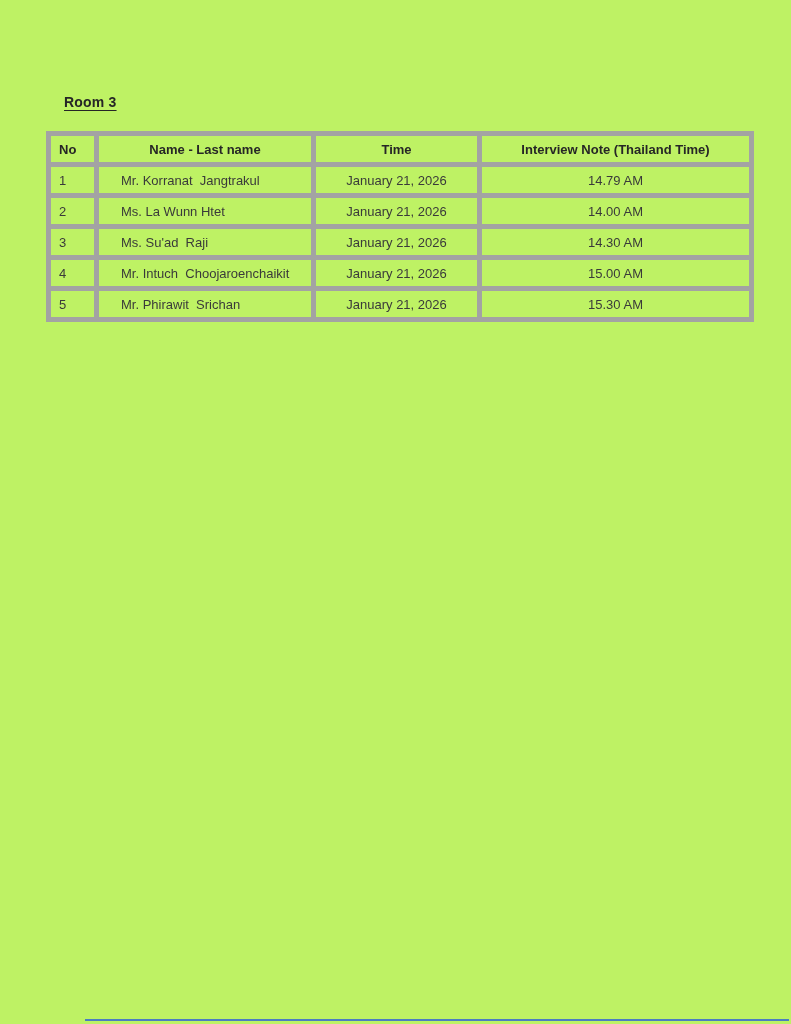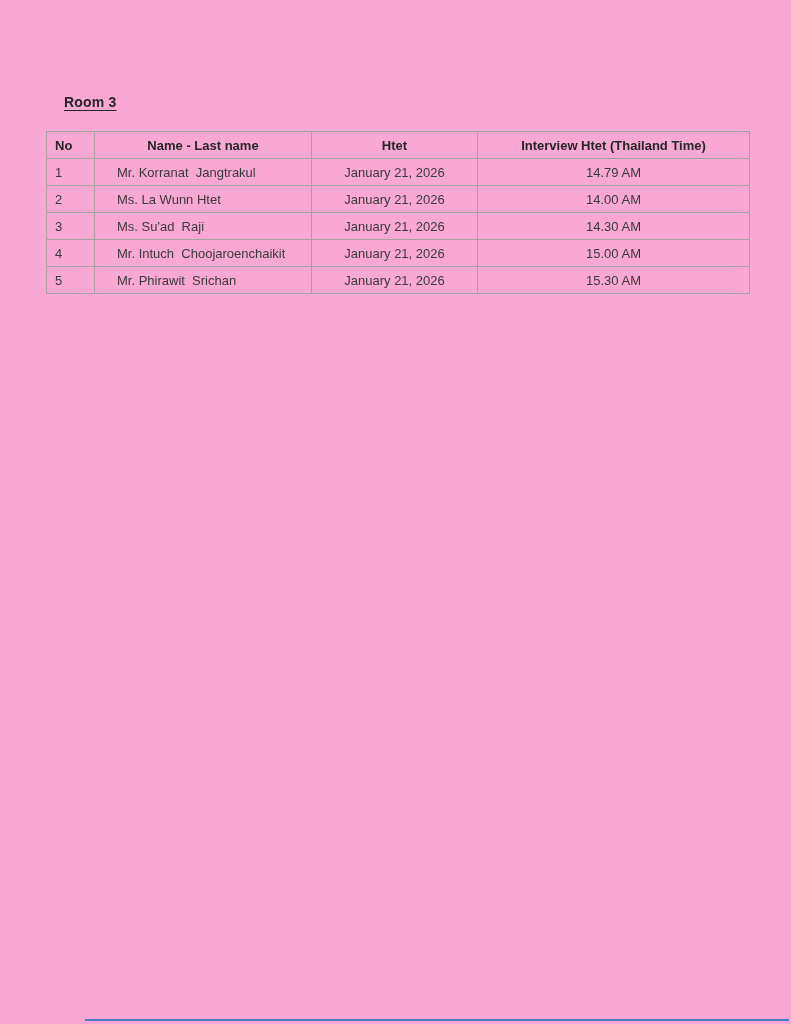--- a/index.html
+++ b/index.html
@@ -4,21 +4,21 @@
 <style>
   html, body {
     margin: 0;
     padding: 0;
     background: #ffffff;
   }
   .page {
     position: relative;
     width: 791px;
     height: 1024px;
-    background: #f9a8d4;
+    background: #bef264;
     overflow: hidden;
     font-family: "Liberation Sans", "DejaVu Sans", sans-serif;
     color: #303030;
   }
   .heading {
     position: absolute;
     left: 64px;
     top: 94px;
     font-size: 14px;
     font-weight: 700;
@@ -34,21 +34,21 @@
     width: 703px;
     border-collapse: collapse;
     table-layout: fixed;
   }
   table.schedule col.c-no   { width: 48px; }
   table.schedule col.c-name { width: 217px; }
   table.schedule col.c-date { width: 166px; }
   table.schedule col.c-time { width: 272px; }
   table.schedule th,
   table.schedule td {
-    border: 1px solid #a3a3a3;
+    border: 5px solid #a3a3a3;
     height: 26px;
     font-size: 13px;
     padding: 0 8px;
     vertical-align: middle;
     white-space: pre-wrap;
     overflow: hidden;
   }
   table.schedule th {
     font-weight: 600;
     color: #262626;
@@ -92,22 +92,22 @@
     <colgroup>
       <col class="c-no">
         <col class="c-name">
         <col class="c-date">
         <col class="c-time">
     </colgroup>
     <thead>
       <tr>
         <th class="al-left">No</th>
         <th>Name - Last name</th>
-        <th>Htet</th>
-        <th>Interview Htet (Thailand Time)</th>
+        <th>Time</th>
+        <th>Interview Note (Thailand Time)</th>
       </tr>
     </thead>
     <tbody>
       <tr>
         <td class="al-left">1</td>
         <td class="al-left cell-name">Mr. Korranat  Jangtrakul</td>
         <td>January 21, 2026</td>
         <td>14.79 AM</td>
       </tr>
       <tr>

